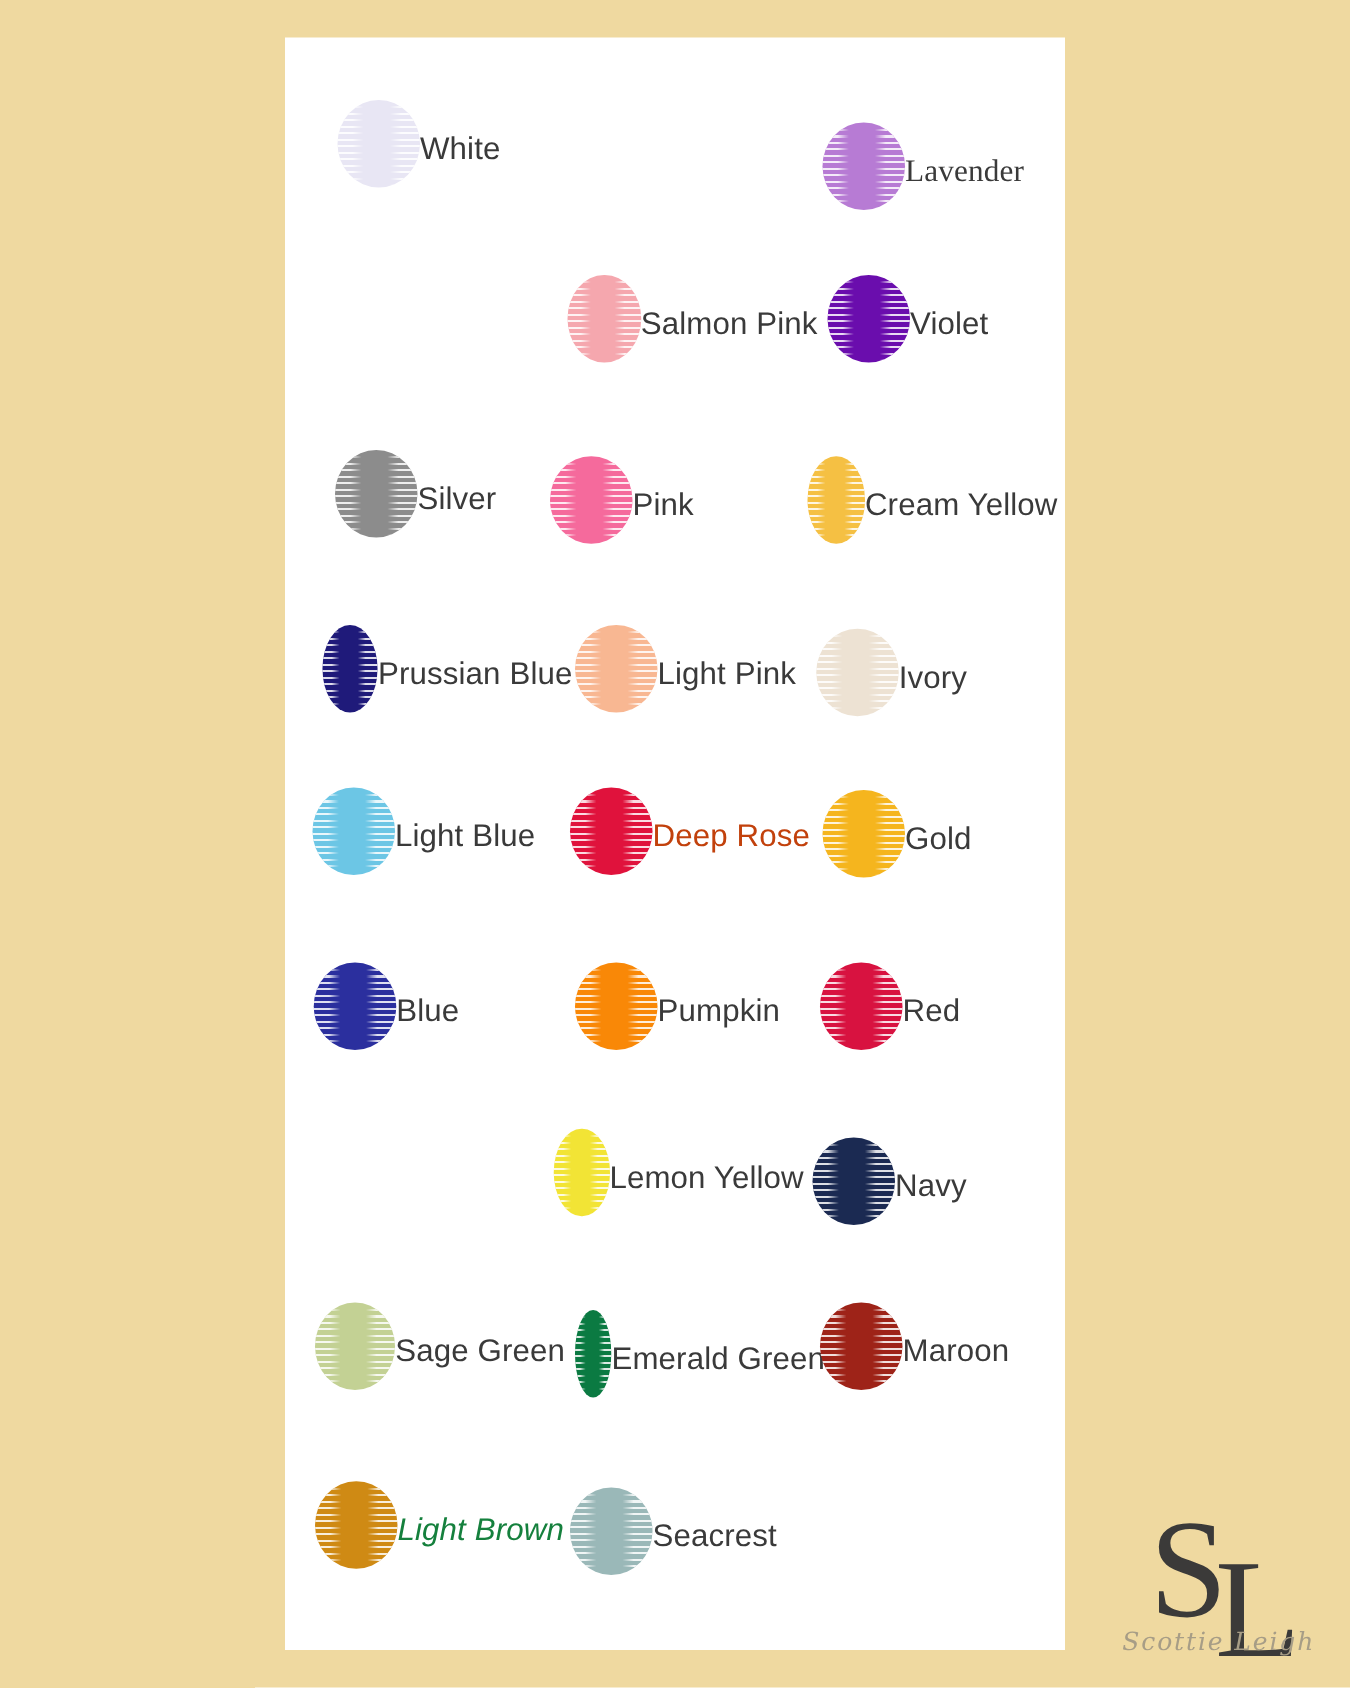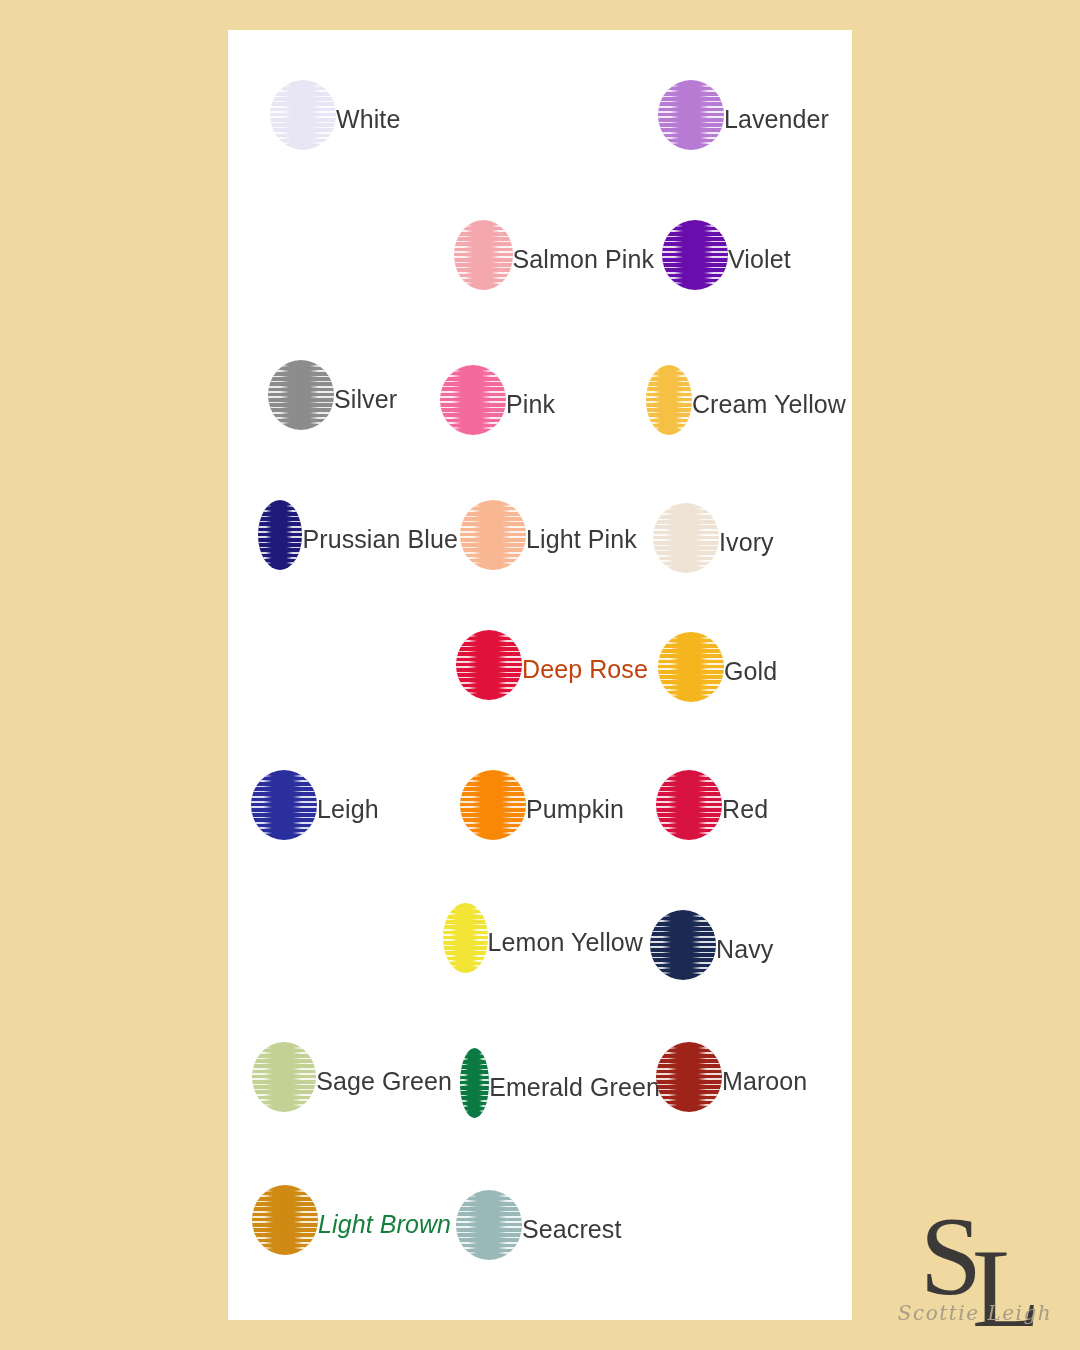--- a/index.html
+++ b/index.html
@@ -129,21 +129,21 @@
 </style>
 </head>
 <body style="background: rgb(239, 217, 160);">
 
 <div id="swatch-card" style="background: rgb(255, 255, 255);">
   <div id="swatch-grid">
       <div class="swatch-cell" style="left: 42px; top: 50px;">
         <div class="swatch-dot" style="background: rgb(232, 230, 244);"></div>
         <div class="swatch-label" style="color: rgb(58, 58, 58);">White</div>
       </div>
-      <div class="swatch-cell" style="left: 430px; top: 50px;">
+      <div class="swatch-cell" style="left: 430px; top: 68px; font-family: Liberation Serif, serif;">
         <div class="swatch-dot" style="background: rgb(183, 123, 212);"></div>
         <div class="swatch-label" style="color: rgb(58, 58, 58);">Lavender</div>
       </div>
       <div class="swatch-cell" style="left: 226px; top: 190px;">
         <div class="swatch-dot" style="background: rgb(245, 167, 174);"></div>
         <div class="swatch-label" style="color: rgb(58, 58, 58);">Salmon Pink</div>
       </div>
       <div class="swatch-cell" style="left: 434px; top: 190px;">
         <div class="swatch-dot" style="background: rgb(106, 13, 173);"></div>
         <div class="swatch-label" style="color: rgb(58, 58, 58);">Violet</div>
@@ -165,31 +165,35 @@
         <div class="swatch-label" style="color: rgb(58, 58, 58);">Prussian Blue</div>
       </div>
       <div class="swatch-cell" style="left: 232px; top: 470px;">
         <div class="swatch-dot" style="background: rgb(248, 183, 146);"></div>
         <div class="swatch-label" style="color: rgb(58, 58, 58);">Light Pink</div>
       </div>
       <div class="swatch-cell" style="left: 425px; top: 473px;">
         <div class="swatch-dot" style="background: rgb(237, 226, 211);"></div>
         <div class="swatch-label" style="color: rgb(58, 58, 58);">Ivory</div>
       </div>
+      <div class="swatch-cell" style="left: 22px; top: 600px;">
+        <div class="swatch-dot" style="background: rgb(108, 198, 229);"></div>
+        <div class="swatch-label" style="color: rgb(58, 58, 58);">Light Blue</div>
+      </div>
       <div class="swatch-cell" style="left: 228px; top: 600px;">
         <div class="swatch-dot" style="background: rgb(224, 18, 60);"></div>
         <div class="swatch-label" style="color: #c2410c;">Deep Rose</div>
       </div>
       <div class="swatch-cell" style="left: 430px; top: 602px;">
         <div class="swatch-dot" style="background: rgb(245, 181, 30);"></div>
         <div class="swatch-label" style="color: rgb(58, 58, 58);">Gold</div>
       </div>
       <div class="swatch-cell" style="left: 23px; top: 740px;">
         <div class="swatch-dot" style="background: rgb(43, 47, 158);"></div>
-        <div class="swatch-label" style="color: rgb(58, 58, 58);">Leigh</div>
+        <div class="swatch-label" style="color: rgb(58, 58, 58);">Blue</div>
       </div>
       <div class="swatch-cell" style="left: 232px; top: 740px;">
         <div class="swatch-dot" style="background: rgb(249, 136, 7);"></div>
         <div class="swatch-label" style="color: rgb(58, 58, 58);">Pumpkin</div>
       </div>
       <div class="swatch-cell" style="left: 428px; top: 740px;">
         <div class="swatch-dot" style="background: rgb(216, 18, 64);"></div>
         <div class="swatch-label" style="color: rgb(58, 58, 58);">Red</div>
       </div>
       <div class="swatch-cell" style="left: 215px; top: 873px;">

